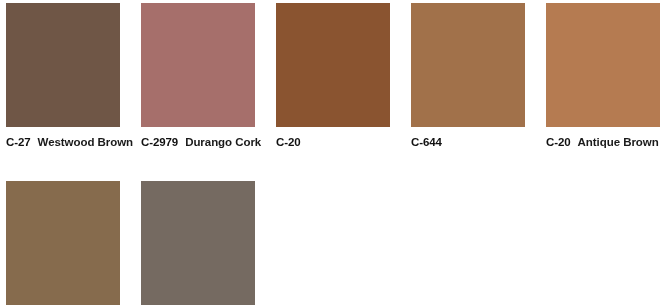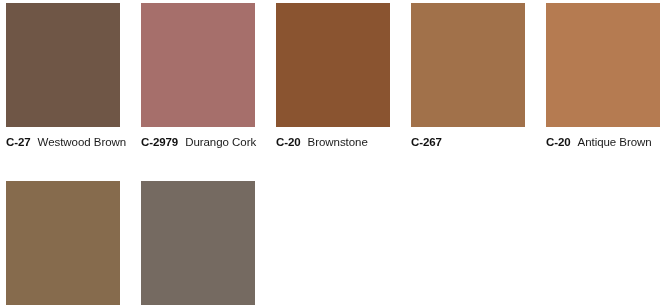--- a/index.html
+++ b/index.html
@@ -58,21 +58,21 @@
   }
 
   .swatch-code {
     font-weight: bold;
     font-size: 11.5px;
     color: #111111;
     letter-spacing: -0.1px;
   }
 
   .swatch-name {
-    font-weight: normal;
+    font-weight: bold;
     font-size: 11.5px;
     color: #1a1a1a;
     margin-left: 7px;
     letter-spacing: -0.05px;
   }
 </style>
 </head>
 <body>
 
 <div id="palette-grid">
@@ -88,27 +88,26 @@
         <div class="swatch-chip" style="background-color: rgb(166, 111, 107);"></div>
         <div class="swatch-caption">
           <span class="swatch-code">C-2979</span>
           <span class="swatch-name">Durango Cork</span>
         </div>
       </div>
       <div class="swatch-cell">
         <div class="swatch-chip" style="background-color: rgb(138, 84, 48);"></div>
         <div class="swatch-caption">
           <span class="swatch-code">C-20</span>
-          <span class="swatch-name">Brownstone</span>
         </div>
       </div>
       <div class="swatch-cell">
         <div class="swatch-chip" style="background-color: rgb(161, 113, 74);"></div>
         <div class="swatch-caption">
-          <span class="swatch-code">C-267</span>
+          <span class="swatch-code">C-644</span>
         </div>
       </div>
       <div class="swatch-cell">
         <div class="swatch-chip" style="background-color: rgb(181, 123, 81);"></div>
         <div class="swatch-caption">
           <span class="swatch-code">C-20</span>
           <span class="swatch-name">Antique Brown</span>
         </div>
       </div>
     </div>

